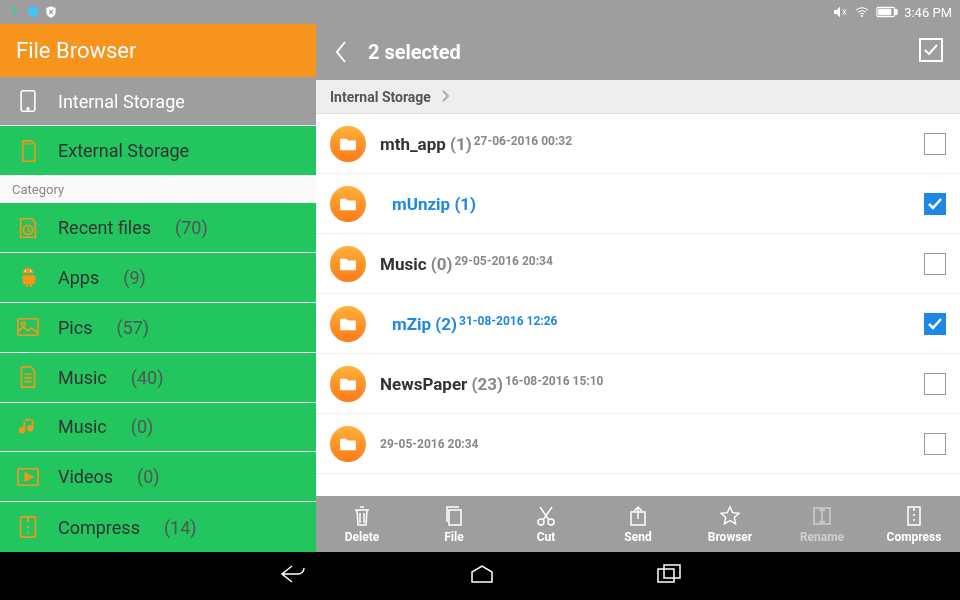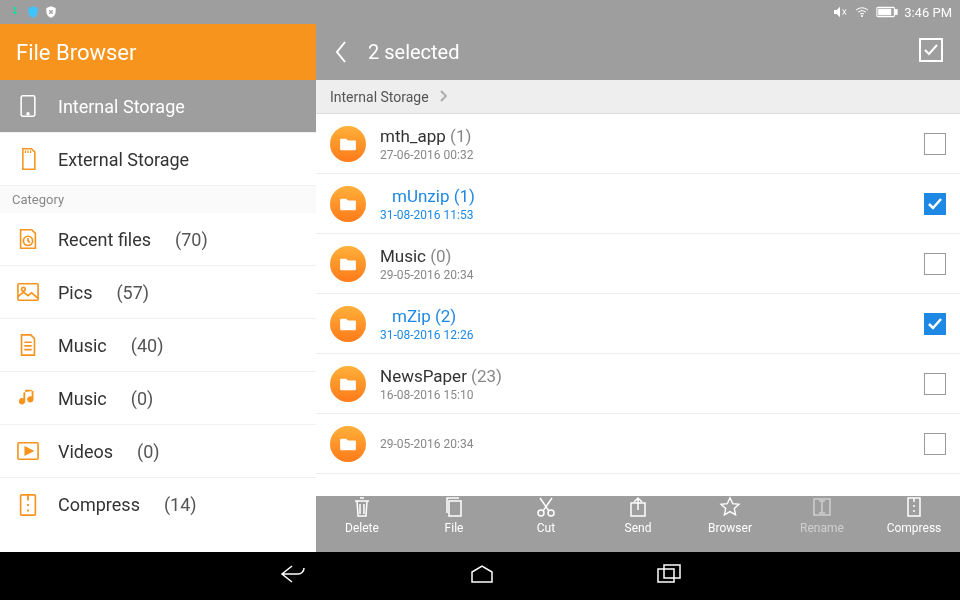--- a/index.html
+++ b/index.html
@@ -2,45 +2,45 @@
 <html><head>
 <meta charset="utf-8">
 <style>
 * { margin: 0; padding: 0; box-sizing: border-box; font-family: Roboto, "Segoe UI", Arial, sans-serif; }
 body { width: 960px; height: 600px; overflow: hidden; display: flex; flex-direction: column; background: #000; }
 .status-bar { height: 24px; background: #9e9e9e; display: flex; align-items: center; padding: 0 8px; color: #fff; font-size: 13px; }
 .status-left { display: flex; gap: 4px; align-items: center; }
 .status-right { margin-left: auto; display: flex; gap: 6px; align-items: center; justify-content: space-between; }
 .sicon { display: inline-flex; align-items: center; justify-content: center; }
 .main { flex: 1; display: flex; min-height: 0; }
-.sidebar { width: 316px; background: #ffffff; display: flex; flex-direction: column; }
+.sidebar { width: 316px; background: #22c55e; display: flex; flex-direction: column; }
 .sb-header { height: 56px; background: #f7941e; color: #fff; display: flex; align-items: center; padding: 0 16px; font-size: 22px; font-weight: 400; }
 .sb-item { height: 53px; display: flex; align-items: center; padding: 0 16px; gap: 18px; font-size: 18px; color: #333; cursor: pointer; border-bottom: 1px solid #f0f0f0; }
 .sb-item.active { background: #9e9e9e; color: #fff; }
 .sb-item .sbi { width: 24px; height: 24px; display: flex; align-items: center; justify-content: center; }
 .sb-item .count { color: #555; margin-left: 6px; }
 .sb-cat { padding: 6px 12px; font-size: 13px; color: #888; background: #fafafa; }
-.content { flex: 1; background: #c4b5fd; display: flex; flex-direction: column; min-width: 0; }
+.content { flex: 1; background: #c4b5fd; display: flex; flex-direction: column; min-width: 0; font-weight: bold; }
 .sel-header { height: 56px; background: #9e9e9e; color: #fff; display: flex; align-items: center; padding: 0 16px; font-size: 20px; }
 .sel-header .back { margin-right: 18px; cursor: pointer; display: flex; }
 .sel-header .selall { margin-left: auto; cursor: pointer; }
 .crumb { height: 34px; background: #eeeeee; display: flex; align-items: center; padding: 0 14px; font-size: 14px; color: #555; gap: 10px; border-bottom: 1px solid #ddd; }
 .filelist { flex: 1; background: #fff; overflow-y: auto; }
 .file-row { height: 60px; display: flex; align-items: center; padding: 0 14px 0 14px; border-bottom: 1px solid #eee; gap: 14px; cursor: pointer; }
 .fldr { width: 36px; height: 36px; border-radius: 50%; background: linear-gradient(180deg, #ffb03a, #ff7a1a); display: flex; align-items: center; justify-content: center; flex-shrink: 0; }
-.finfo { flex: 1; display: flex; flex-direction: column; gap: 2px; }
+.finfo { flex: 1; display: flex; flex-direction: row; gap: 2px; }
 .fname { font-size: 17px; color: #333; }
 .fname .cnt { color: #888; }
 .file-row.sel .fname { color: #1e88e5; margin-left: 12px; }
 .file-row.sel .fname .cnt { color: #1e88e5; }
 .fdate { font-size: 12px; color: #888; }
 .file-row.sel .fdate { color: #1e88e5; }
 .chk { width: 22px; height: 22px; border: 1.5px solid #999; background: #fff; display: flex; align-items: center; justify-content: center; flex-shrink: 0; }
 .chk.on { background: #1e88e5; border-color: #1e88e5; }
-.toolbar { height: 56px; background: #9e9e9e; display: flex; justify-content: space-around; align-items: flex-start; }
+.toolbar { height: 56px; background: #9e9e9e; display: flex; justify-content: space-around; align-items: center; }
 .tbtn { color: #fff; font-size: 12px; display: flex; flex-direction: column; align-items: center; gap: 3px; cursor: pointer; width: 70px; }
 .tbtn.disabled { opacity: 0.5; cursor: default; }
 .tbtn .ti { height: 22px; display: flex; align-items: center; justify-content: center; }
 .navbar { height: 48px; background: #000; display: flex; align-items: center; justify-content: center; gap: 160px; }
 .navbtn { color: #fff; cursor: pointer; }
 </style>
 </head>
 <body>
 
 <div class="status-bar">
@@ -118,20 +118,31 @@
             <path d="M3 3h12l4 4v16H3V3z"></path>
             <circle cx="11" cy="15" r="5" fill="none"></circle>
             <path d="M11 12v3l2 2"></path>
           </svg>
         </span>
       <span>Recent files</span>
       <span class="count">(70)</span>
     </div>
     <div class="sb-item">
       <span class="sbi">
+          <svg width="22" height="22" viewBox="0 0 24 24" fill="#f7941e">
+            <path d="M6 8a6 6 0 0112 0H6zm-2 2h16v8a2 2 0 01-2 2h-2v3h-2v-3h-2v3H10v-3H8a2 2 0 01-2-2v-8z"></path>
+            <circle cx="9" cy="5.5" r="0.9" fill="#fff"></circle>
+            <circle cx="15" cy="5.5" r="0.9" fill="#fff"></circle>
+          </svg>
+        </span>
+      <span>Apps</span>
+      <span class="count">(9)</span>
+    </div>
+    <div class="sb-item">
+      <span class="sbi">
           <svg width="22" height="20" viewBox="0 0 24 20" fill="none" stroke="#f7941e" stroke-width="1.8">
             <rect x="1" y="1" width="22" height="18" rx="1"></rect>
             <circle cx="7" cy="7" r="2"></circle>
             <path d="M1 15l6-5 5 4 4-3 7 6"></path>
           </svg>
         </span>
       <span>Pics</span>
       <span class="count">(57)</span>
     </div>
     <div class="sb-item">
@@ -210,21 +221,20 @@
           <div class="chk"></div>
         </div>
         <div class="file-row sel">
           <div class="fldr">
             <svg width="18" height="14" viewBox="0 0 20 16" fill="#fff">
               <path d="M2 2h6l2 2h8a1 1 0 011 1v9a1 1 0 01-1 1H2a1 1 0 01-1-1V3a1 1 0 011-1z"></path>
             </svg>
           </div>
           <div class="finfo">
             <div class="fname">mUnzip <span class="cnt">(1)</span></div>
-            <div class="fdate">31-08-2016 11:53</div>
           </div>
           <div class="chk on">
             <svg width="16" height="14" viewBox="0 0 16 14" fill="none" stroke="#fff" stroke-width="2.5">
               <path d="M2 7l4 4 8-9"></path>
             </svg>
           </div>
         </div>
         <div class="file-row">
           <div class="fldr">
             <svg width="18" height="14" viewBox="0 0 20 16" fill="#fff">

